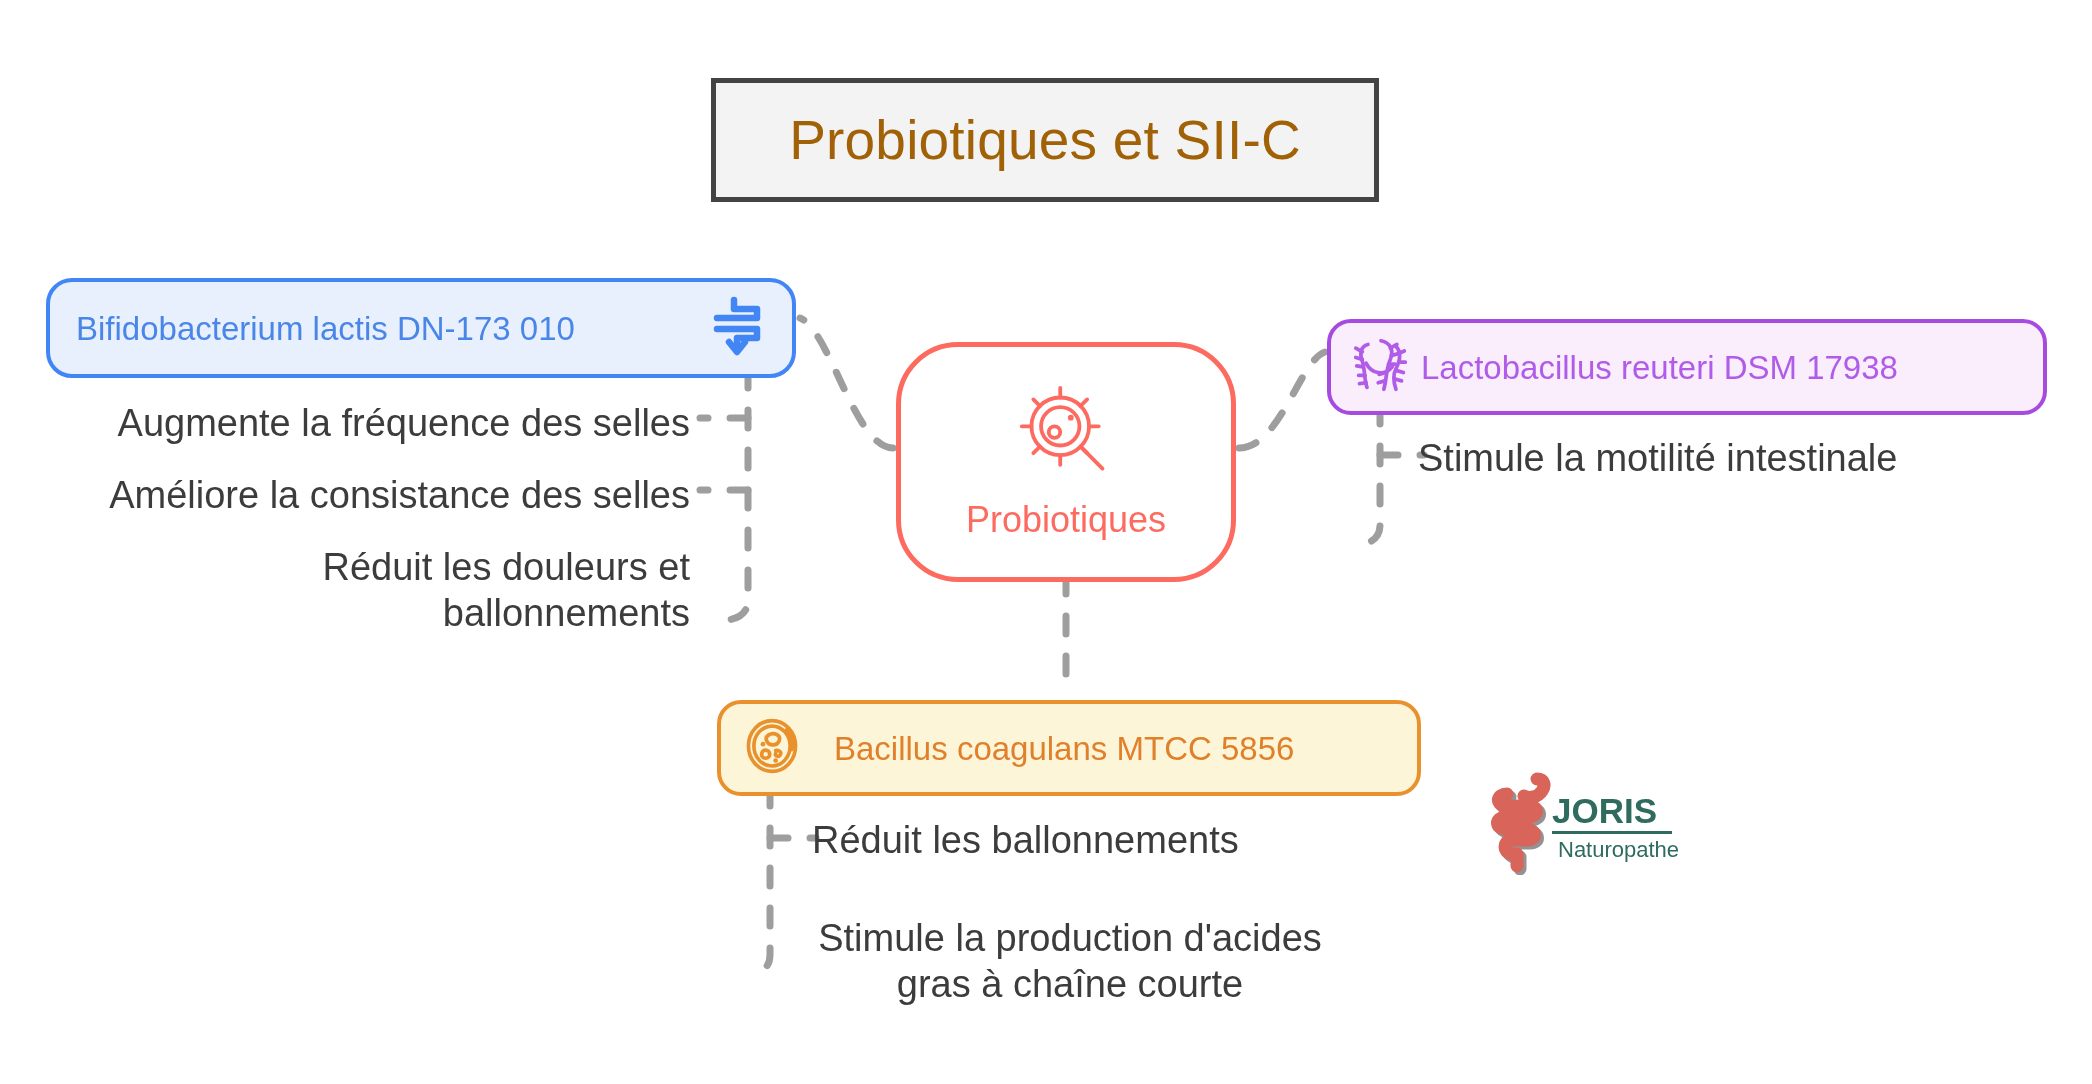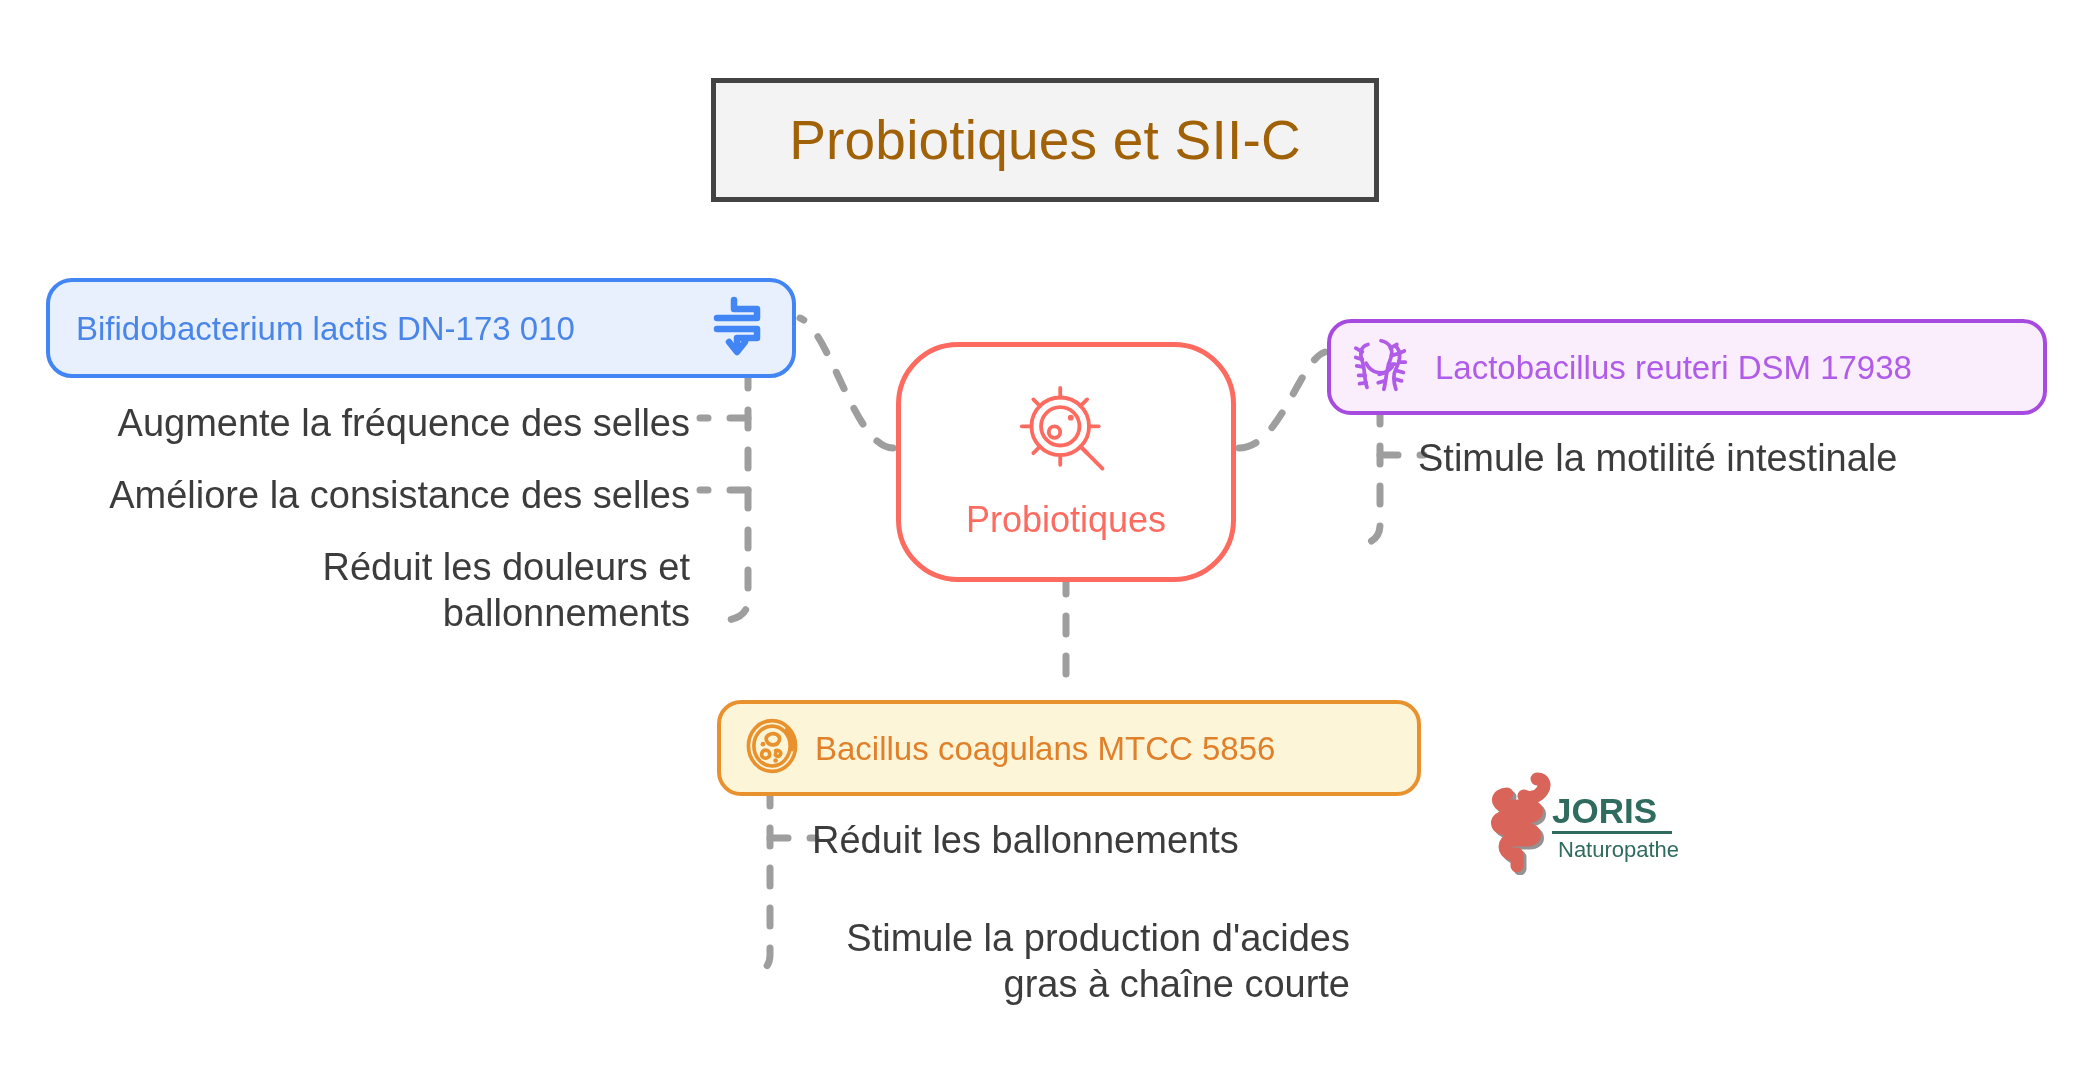--- a/index.html
+++ b/index.html
@@ -93,35 +93,35 @@
   
   #node-reuteri {
     left: 1327px;
     top: 307px;
     width: 720px;
     height: 96px;
     background: #faeefc;
     border: 4px solid #a64ae0;
     border-radius: 24px;
     padding: 0 22px;
-    gap: 26px;
+    gap: 12px;
   }
   #node-reuteri .node-label { color: #b05ce8; }
 
   
   #node-bacillus {
     left: 717px;
     top: 688px;
     width: 704px;
     height: 96px;
     background: #fdf5d8;
     border: 4px solid #e8912d;
     border-radius: 24px;
     padding: 0 22px;
-    gap: 14px;
+    gap: 33px;
   }
   #node-bacillus .node-label { color: #e0802a; }
 
   
   #node-center {
     left: 896px;
     top: 330px;
     width: 340px;
     height: 240px;
     background: #ffffff;
@@ -142,21 +142,21 @@
   .leaf {
     position: absolute;
     font-size: 38px;
     color: #3c3c3c;
     line-height: 1.22;
     z-index: 3;
     white-space: pre-line;
   }
   .leaf.right-align { text-align: right; }
   .leaf.left-align  { text-align: left; }
-  .leaf.center-align{ text-align: right; }
+  .leaf.center-align{ text-align: center; }
 
   #leaf-b1 { left: 10px;  top: 400px; width: 680px; }
   #leaf-b2 { left: 10px;  top: 472px; width: 680px; }
   #leaf-b3 { left: 10px;  top: 544px; width: 680px; }
 
   #leaf-r1 { left: 1418px; top: 435px; width: 640px; }
   #leaf-r2 { left: 1428px; top: 506px; width: 640px; }
 
   #leaf-o1 { left: 812px;  top: 817px; width: 560px; }
   #leaf-o2 { left: 790px;  top: 915px; width: 560px; }

